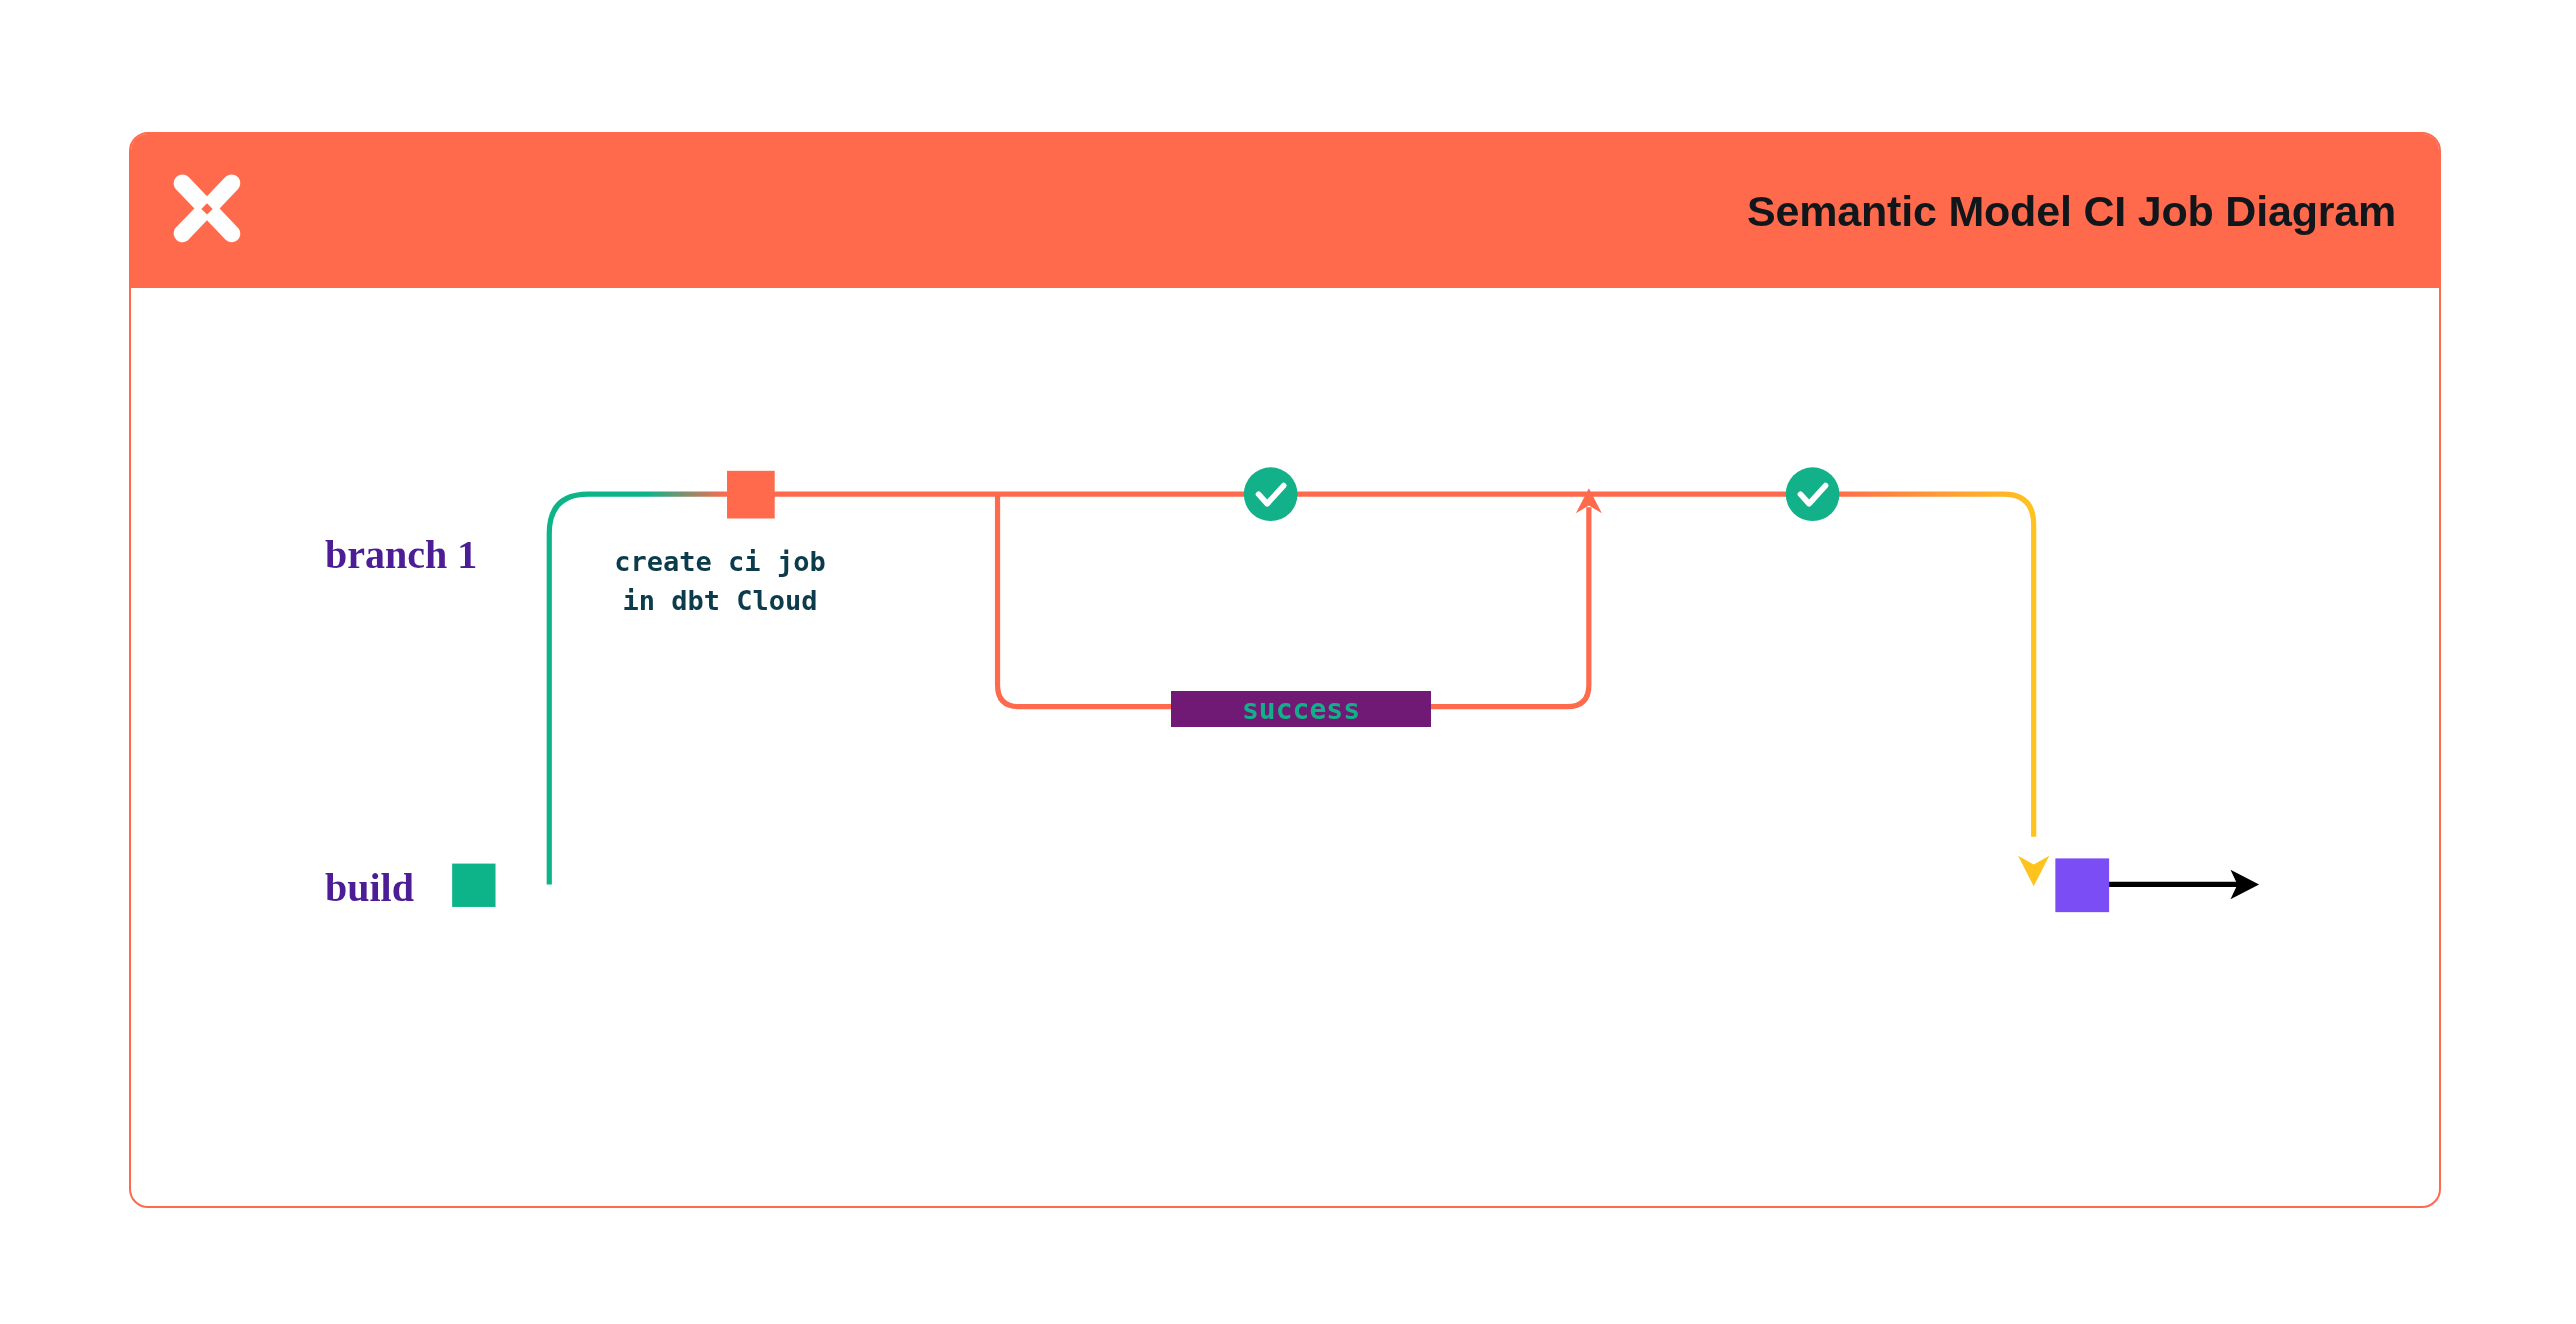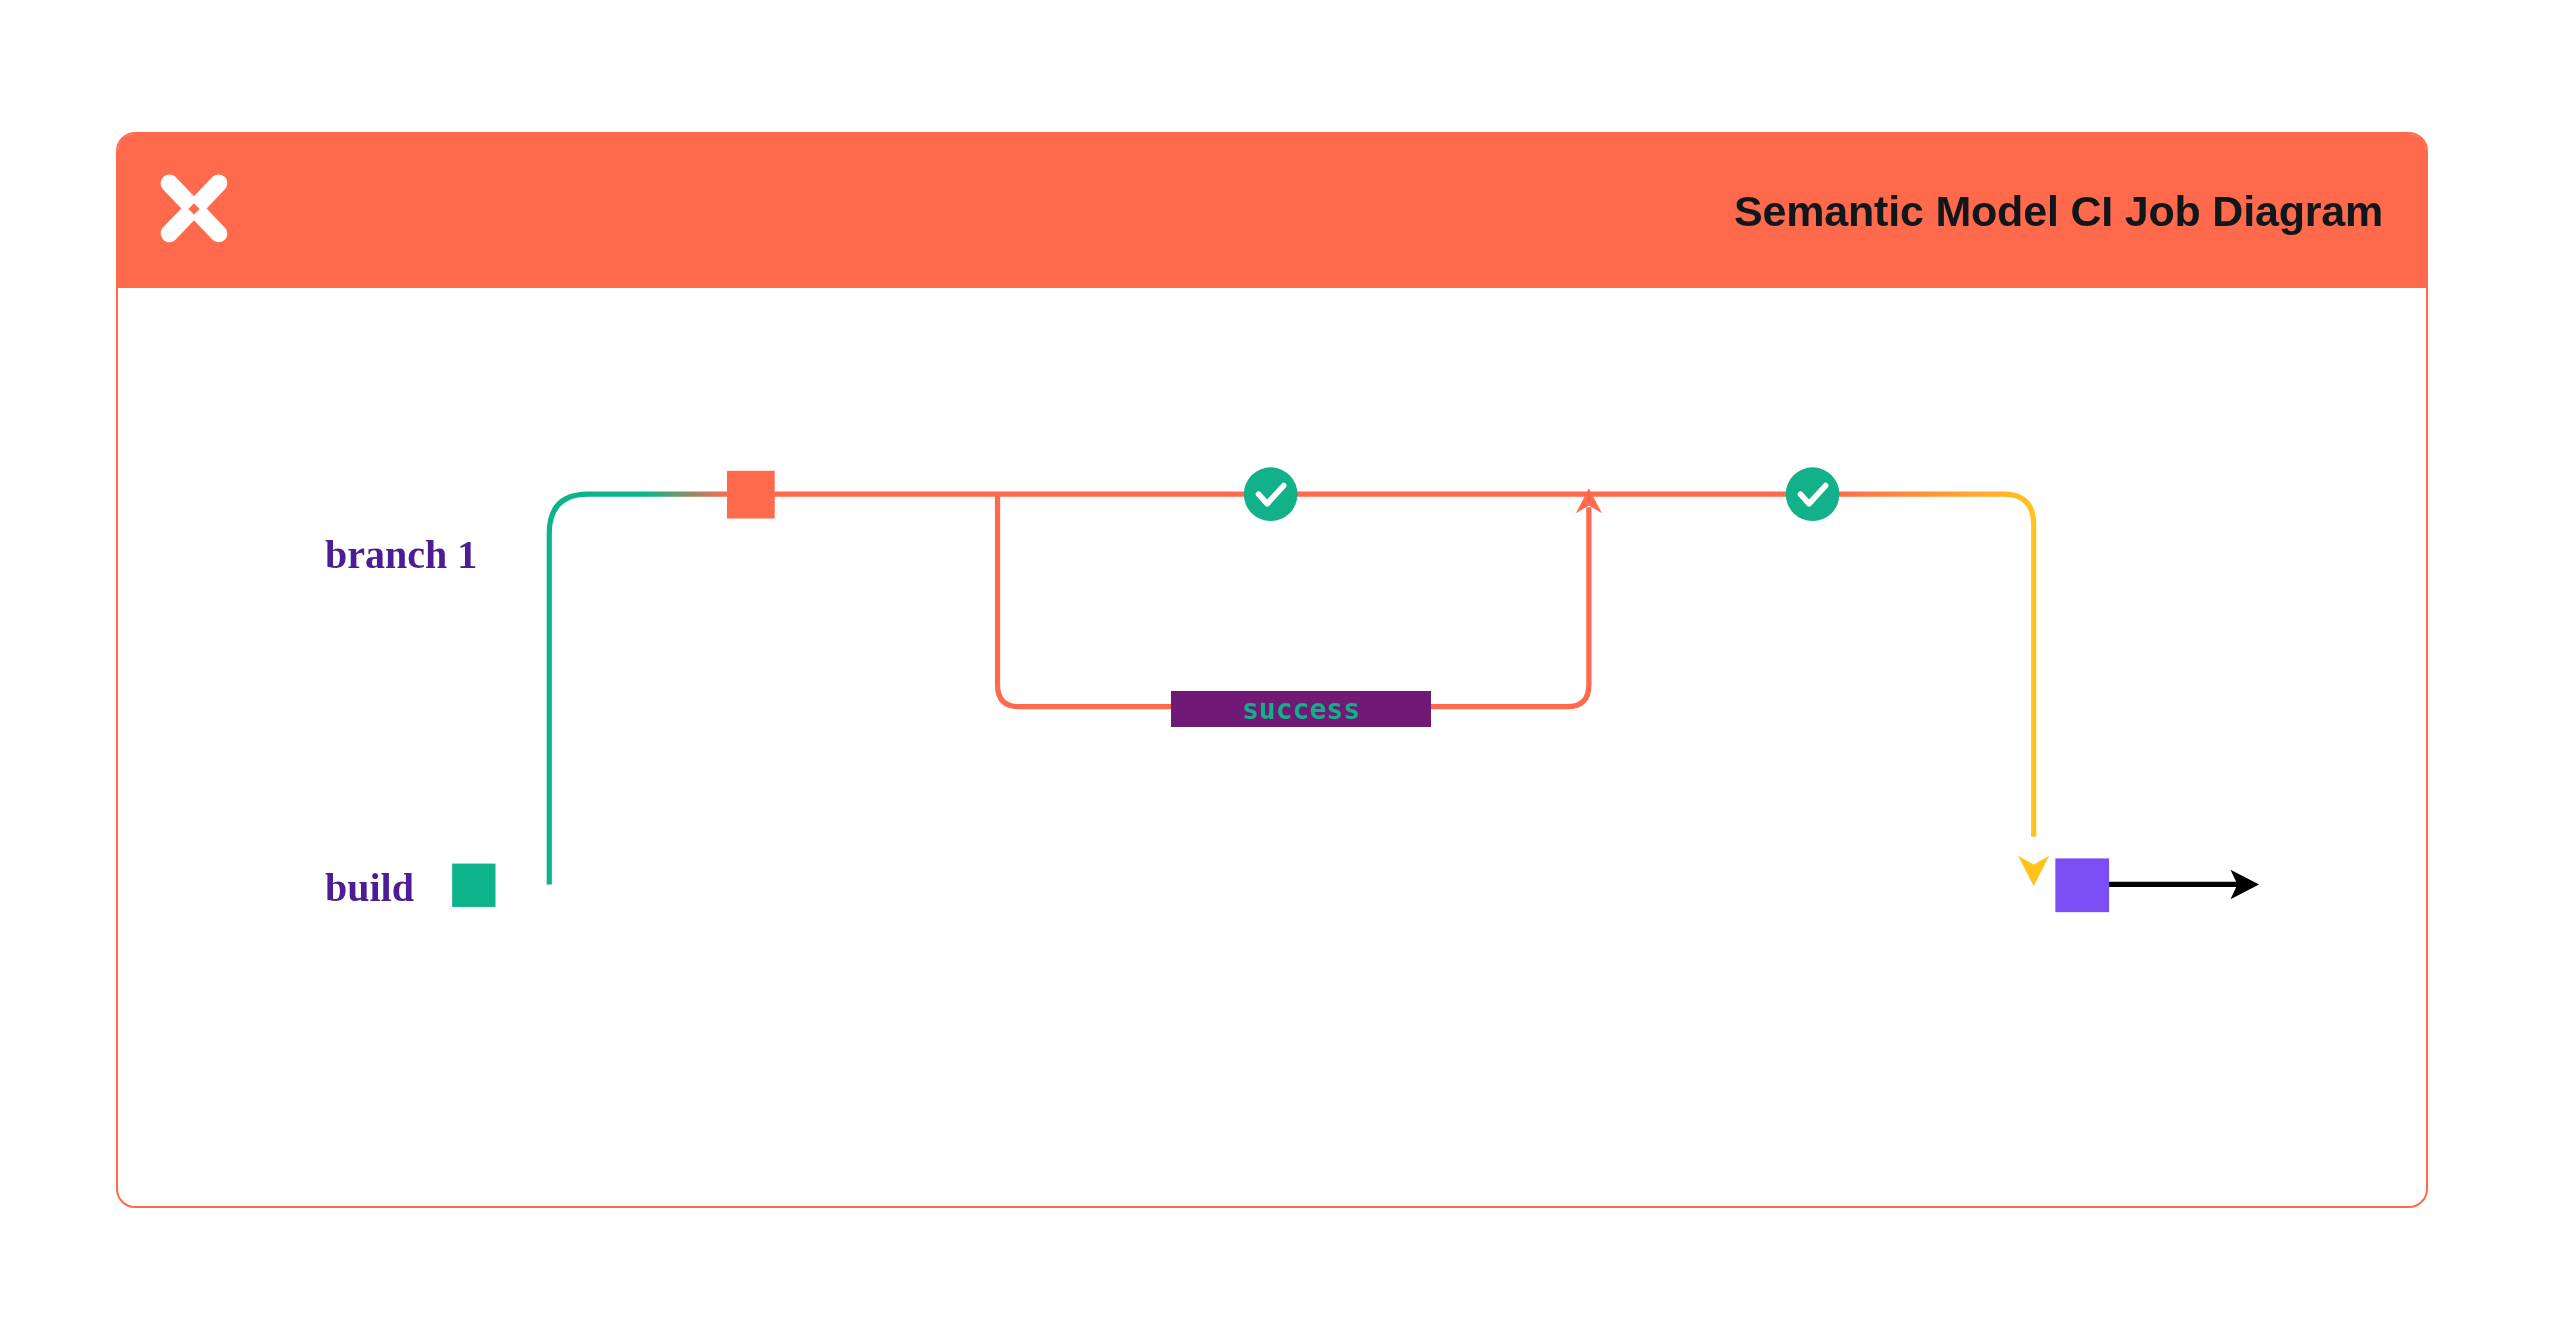--- a/index.html
+++ b/index.html
@@ -18,21 +18,21 @@
   #stage {
     position: relative;
     width: 2576px;
     height: 1324px;
     background: #ffffff;
   }
 
   
   .card {
     position: absolute;
-    left: 116px;
+    left: 129px;
     top: 132px;
     width: 2312px;
     height: 1076px;
     border: 2.6px solid #FF6A4D;
     border-radius: 19px;
     box-sizing: border-box;
     background: #ffffff;
   }
 
   .card-header {
@@ -198,20 +198,22 @@
     <path d="M1451 570 L1461 581 L1480 560" fill="none" stroke="#ffffff" stroke-width="6.5" stroke-linecap="round" stroke-linejoin="round"></path>
 
     <circle cx="2090" cy="570" r="31" fill="#12B189"></circle>
     <path d="M2076 570 L2086 581 L2105 560" fill="none" stroke="#ffffff" stroke-width="6.5" stroke-linecap="round" stroke-linejoin="round"></path>
   </svg>
 
   <div class="lane-label lane-branch1">branch 1</div>
 
   <div class="lane-label lane-main">build</div>
 
+  <div class="node-label lbl-create">create ci job
+in dbt Cloud</div>
 
 
 
 
   <div class="loop-label">success</div>
 
 </div>
 
 
 </body></html>

